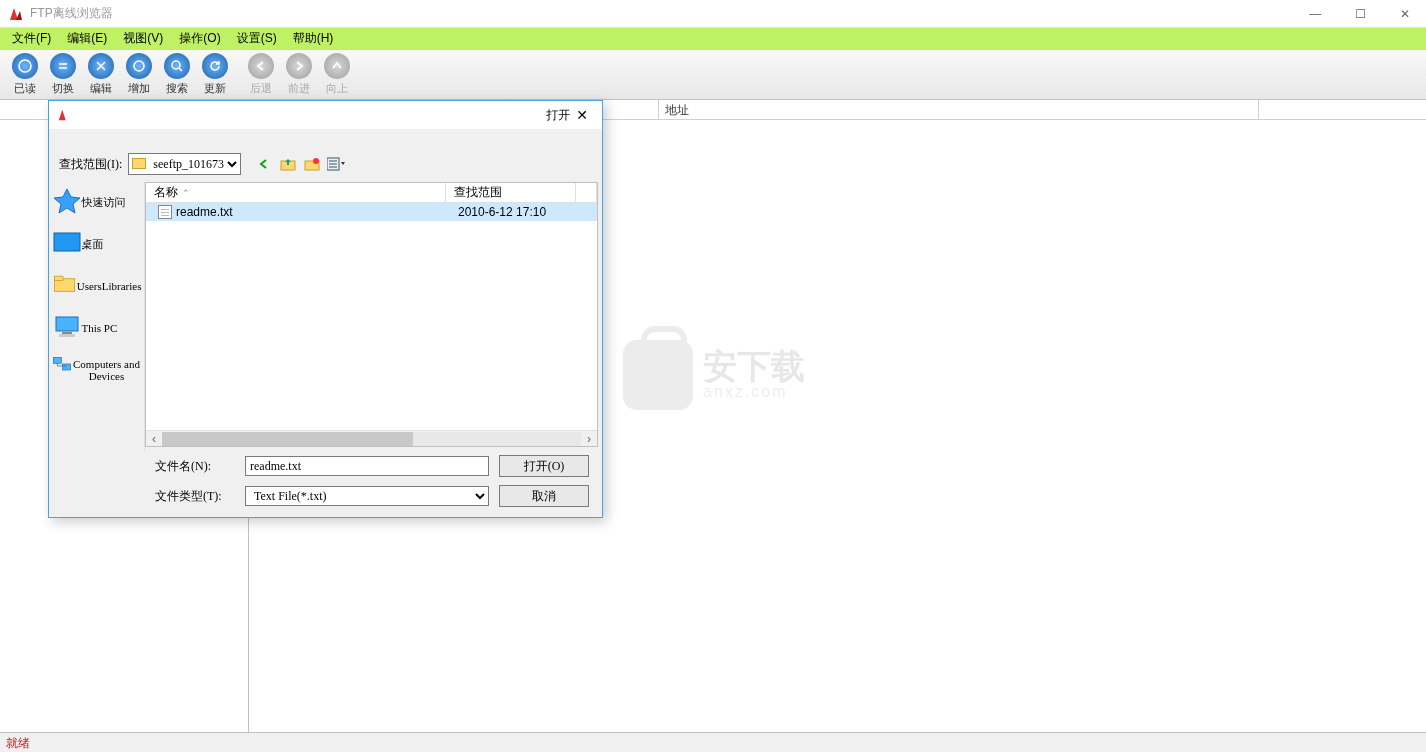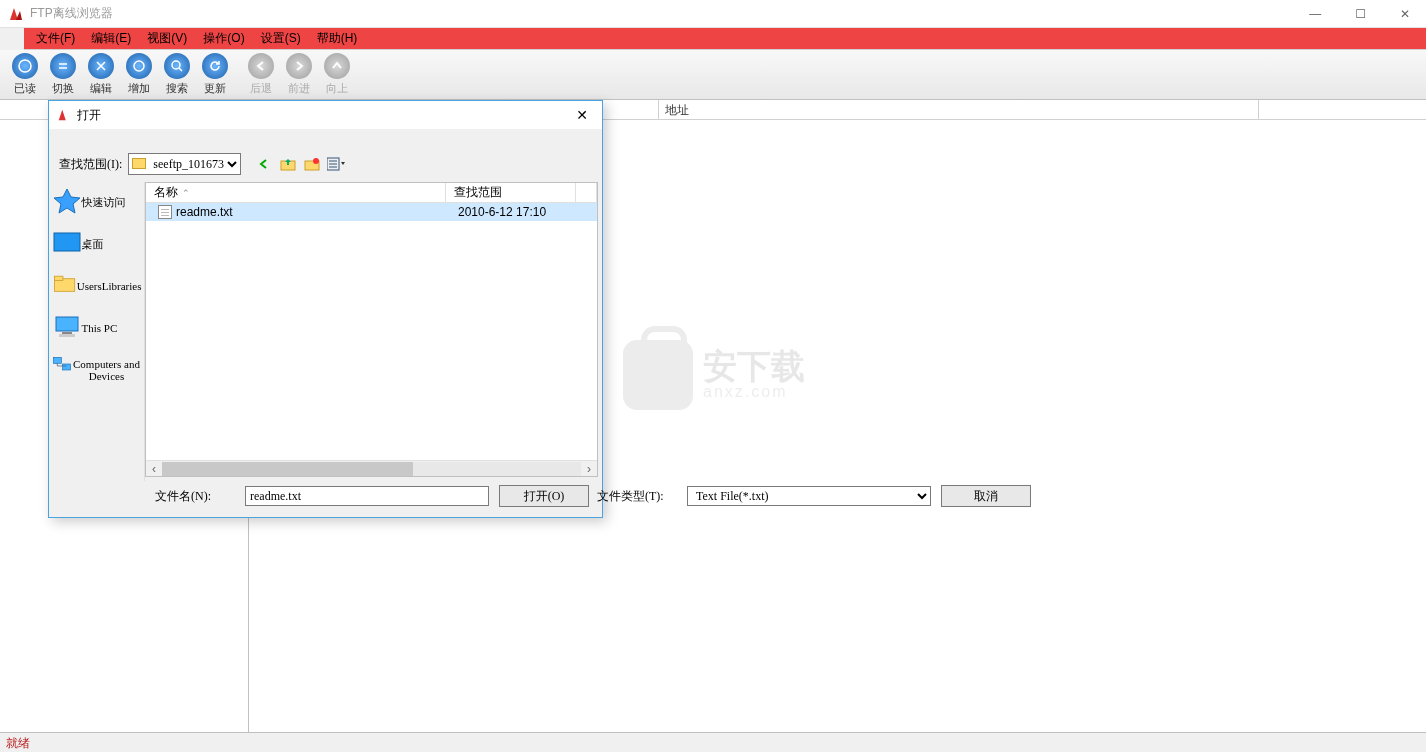--- a/index.html
+++ b/index.html
@@ -6,21 +6,21 @@
 body { background: #fff; width: 1426px; height: 752px; overflow: hidden; position: relative; }
 
 
 .main-window { width: 100%; height: 100%; display: flex; flex-direction: column; background: #f0f0f0; }
 .titlebar { height: 28px; background: #fff; display: flex; align-items: center; padding: 0 8px; border-bottom: 1px solid #e0e0e0; }
 .titlebar .app-icon { width: 16px; height: 16px; margin-right: 6px; }
 .titlebar .title { flex: 1; color: #999; }
 .titlebar .win-controls { display: flex; gap: 18px; color: #666; }
 .titlebar .win-controls span { cursor: pointer; padding: 0 8px; }
 
-.menubar { height: 22px; background: #ef4444; display: flex; align-items: center; padding: 0 4px; border-bottom: 1px solid #d0d0d0; margin-left: 24px; }
+.menubar { height: 22px; background: #bef264; display: flex; align-items: center; padding: 0 4px; border-bottom: 1px solid #d0d0d0; }
 .menubar .menu-item { padding: 2px 8px; cursor: pointer; }
 
 .toolbar { height: 50px; background: linear-gradient(#f8f8f8,#e8e8e8); display: flex; align-items: center; padding: 2px 6px; border-bottom: 1px solid #c0c0c0; }
 .tool-btn { display: flex; flex-direction: column; align-items: center; width: 38px; cursor: pointer; }
 .tool-btn .icon-circle { width: 26px; height: 26px; border-radius: 50%; display: flex; align-items: center; justify-content: center; color: #fff; margin-bottom: 2px; }
 .tool-btn .lbl { font-size: 11px; color: #333; }
 .tool-btn.disabled .lbl { color: #aaa; }
 
 .content-row { flex: 1; display: flex; background: #fff; }
 .left-pane { width: 249px; border-right: 1px solid #c0c0c0; background: #fff; }
@@ -32,21 +32,21 @@
 
 
 .watermark { position: absolute; left: 623px; top: 340px; width: 300px; opacity: 0.15; display: flex; align-items: center; gap: 10px; pointer-events: none; }
 .watermark .bag { width: 70px; height: 70px; border-radius: 14px; background: #888; position: relative; }
 .watermark .bag::before { content:""; position:absolute; top:-14px; left:18px; width:34px; height:20px; border:6px solid #888; border-bottom:none; border-radius: 14px 14px 0 0; }
 .watermark .txt { font-size: 34px; color: #666; font-weight: bold; line-height: 1; }
 .watermark .sub { font-size: 16px; color: #888; letter-spacing: 2px; }
 
 
 .dialog { position: absolute; left: 48px; top: 100px; width: 555px; height: 418px; background: #fff; border: 1px solid #4aa3df; box-shadow: 4px 4px 12px rgba(0,0,0,0.2); display: flex; flex-direction: column; }
-.dlg-title { height: 28px; background: #fff; display: flex; align-items: center; padding: 0 8px; }
+.dlg-title { height: 28px; background: #fff; display: flex; align-items: center; padding: 0 8px; text-align: right; }
 .dlg-title .title { flex: 1; }
 .dlg-title .close { cursor: pointer; font-size: 14px; padding: 0 6px; }
 .dlg-body { flex: 1; background: #f0f0f0; display: flex; flex-direction: column; }
 .dlg-lookrow { height: 36px; display: flex; align-items: center; padding: 4px 10px; gap: 6px; margin-top: 17px; }
 .dlg-lookrow label { font-family: SimSun; }
 .dlg-lookrow select.folder { flex: 0 0 268px; height: 22px; border: 1px solid #7a7a7a; background: #fff; font-family: SimSun; padding-left: 20px; }
 .dlg-navicons { display: flex; gap: 6px; margin-left: 8px; }
 .dlg-navicons .nav-icon { width: 18px; height: 18px; display:flex; align-items:center; justify-content:center; cursor:pointer; }
 
 .dlg-main { flex: 1; display: flex; }
@@ -65,21 +65,21 @@
 .fl-row .fname { width: 300px; display: flex; align-items: center; gap: 4px; }
 .fl-row .fdate { width: 140px; }
 .fl-file-icon { width: 14px; height: 14px; border: 1px solid #888; background: #fff; position: relative; }
 .fl-file-icon::before { content:""; position:absolute; top:3px; left:2px; right:2px; height:1px; background:#bbb; box-shadow: 0 3px 0 #bbb, 0 6px 0 #bbb; }
 
 .fl-scroll { height: 16px; display: flex; align-items: center; background: #f0f0f0; border-top: 1px solid #e0e0e0; }
 .fl-scroll .arrow { width: 16px; text-align: center; cursor: pointer; color:#666; }
 .fl-scroll .track { flex: 1; height: 14px; background: #e8e8e8; position: relative; }
 .fl-scroll .thumb { position: absolute; left: 0; top: 0; height: 100%; width: 60%; background: #c8c8c8; }
 
-.dlg-bottom { padding: 4px 10px 10px 106px; display: flex; flex-direction: row; gap: 8px; }
+.dlg-bottom { padding: 4px 10px 10px 106px; display: flex; flex-direction: column; gap: 8px; }
 .dlg-row { display: flex; align-items: center; gap: 10px; }
 .dlg-row label { width: 80px; font-family: SimSun; }
 .dlg-row .combo { width: 244px; height: 20px; border: 1px solid #7a7a7a; background: #fff; font-family: SimSun; padding: 0 4px; }
 .dlg-row .btn { width: 90px; height: 22px; border: 1px solid #7a7a7a; background: #e8e8e8; cursor: pointer; font-family: SimSun; }
 
 .folder-icon-mini { display:inline-block; width:14px; height:11px; background:#ffd86b; border:1px solid #caa12f; position:absolute; margin-left:-18px; margin-top:3px; }
 
 svg { display: block; }
 </style>
 </head>

